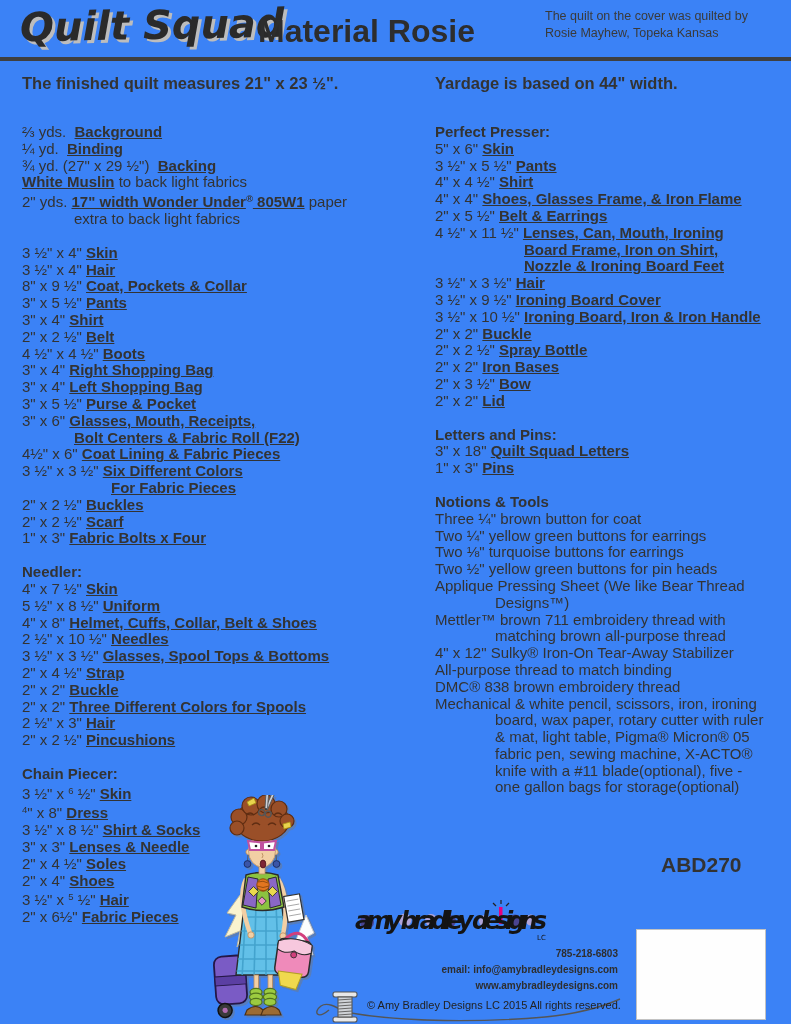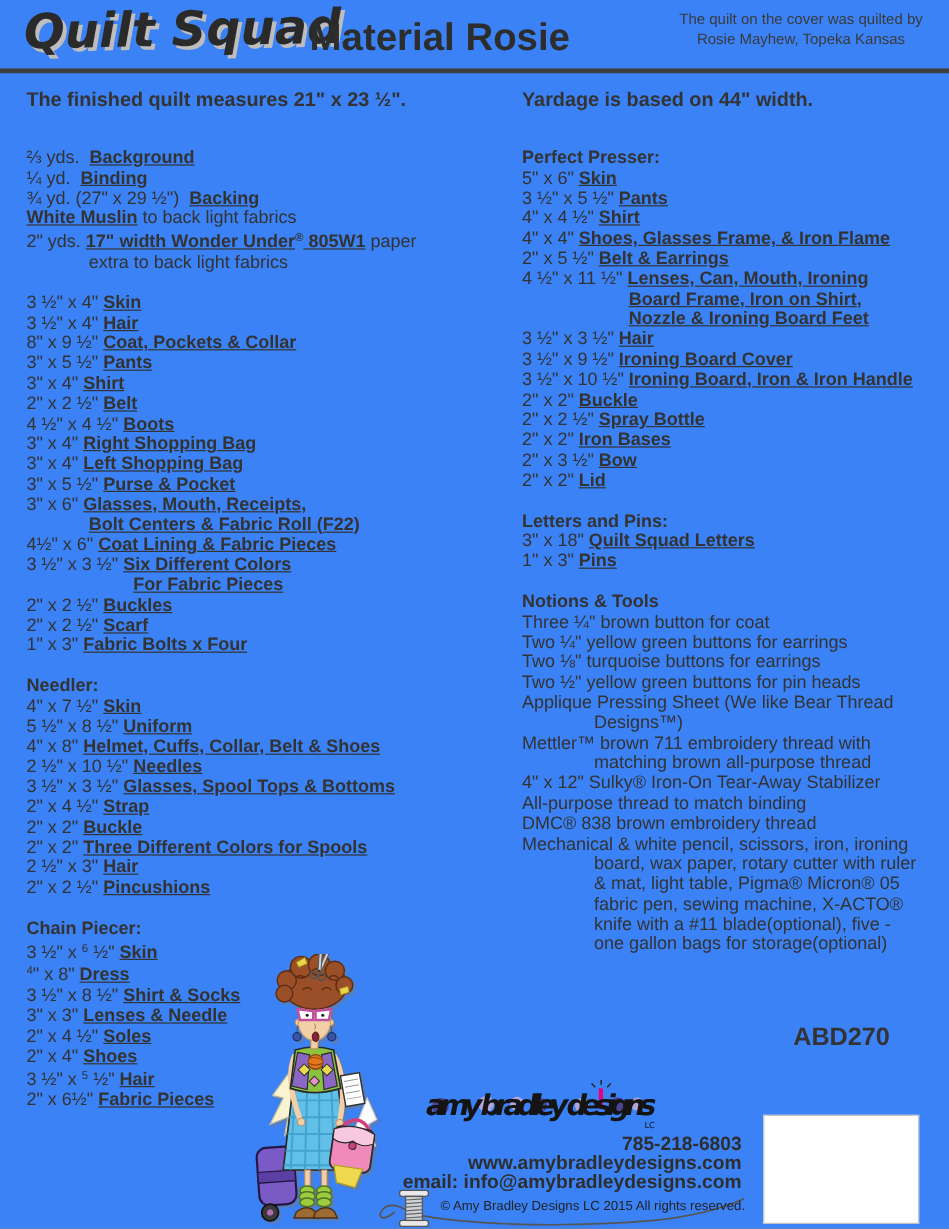--- a/index.html
+++ b/index.html
@@ -4,42 +4,42 @@
 <style>
   html,body{margin:0;padding:0;background:#888;}
   .page{position:relative;width:791px;height:1024px;background:#3b82f6;margin:0 auto;
         font-family:"Liberation Sans",sans-serif;color:#333;overflow:hidden;}
 
   
   .qs-logo{position:absolute;left:20px;top:2px;font-family:"DejaVu Sans",sans-serif;
            font-weight:bold;font-style:italic;font-size:40px;color:#2a2a2a;
            text-shadow:3px 3px 0 #bdbdbd;letter-spacing:0;transform:rotate(-1deg);white-space:pre;}
   .mat-title{position:absolute;left:258px;top:13px;font-size:32px;font-weight:bold;color:#2d2d2d;white-space:pre;}
-  .credit{position:absolute;left:545px;top:8px;width:245px;text-align:center;
+  .credit{position:absolute;left:545px;top:8px;width:245px;
           font-size:12.5px;line-height:17px;color:#3a3a3a;}
   .rule{position:absolute;left:0;top:57px;width:791px;height:4px;background:#3f3f3f;}
   .intro{position:absolute;top:74px;font-size:16.5px;font-weight:bold;white-space:pre;}
   .intro-left{left:22px;} .intro-right{left:435px;}
 
   
   .col{position:absolute;top:124px;font-size:15px;line-height:16.8px;}
   .col-left{left:22px;width:408px;}
   .col-right{left:435px;width:360px;}
   .section{margin-bottom:17px;}
   .sec-title{font-weight:bold;white-space:pre;}
   .line{white-space:pre;}
   .b{font-weight:bold;text-decoration:underline;}
   .rs,.bs{font-size:9.5px;vertical-align:5px;}
   .bs{font-weight:bold;}
   .i1{padding-left:52px;} .i2{padding-left:60px;} .i3{padding-left:89px;}
 
   
   .footer{position:absolute;left:288px;top:899px;width:330px;text-align:right;}
   .ab-logo{display:block;margin:0 auto;}
-  .contact{font-size:16px;font-weight:bold;line-height:16px;color:#2e2e2e;white-space:pre;}
+  .contact{font-size:10px;font-weight:bold;line-height:16px;color:#2e2e2e;white-space:pre;}
   .phone{margin-top:3px;}
   .copyright-row{position:absolute;left:315px;top:990px;width:310px;height:34px;}
   .thread-wave{position:absolute;left:0;top:0;}
   .copy-text{position:absolute;left:52px;top:9px;font-size:11px;color:#222;white-space:pre;text-align:center;}
 
   .abd-code{position:absolute;left:661px;top:853px;font-size:21px;font-weight:bold;color:#333;white-space:pre;}
   .abd-box{position:absolute;left:636px;top:929px;width:128px;height:89px;
            border:1px solid #c2c2c2;background:#fefefe;}
 
   .character{position:absolute;left:210px;top:795px;width:105px;height:225px;
@@ -304,22 +304,22 @@
       <rect x="146" y="8" width="3.5" height="17" fill="#e6007e"></rect>
       <g stroke="#222" stroke-width="1.2">
         <line x1="148" y1="5" x2="148" y2="1"></line>
           <line x1="143" y1="7" x2="140" y2="4"></line>
           <line x1="153" y1="7" x2="156" y2="4"></line>
       </g>
       <text x="2" y="30" font-family="DejaVu Sans, sans-serif" font-style="italic" font-weight="bold" font-size="24" fill="#141414" textLength="192">amy bradley designs</text>
       <text x="184" y="41" font-family="DejaVu Sans, sans-serif" font-size="7" fill="#141414">LC</text>
     </svg>
     <div class="contact phone">785-218-6803</div>
+    <div class="contact">email: info@amybradleydesigns.com</div>
     <div class="contact">www.amybradleydesigns.com</div>
-    <div class="contact">email: info@amybradleydesigns.com</div>
   </div>
 
   <div class="copyright-row">
     <svg class="thread-wave" width="310" height="34" viewBox="0 0 310 34" xmlns="http://www.w3.org/2000/svg">
       <path d="M14 20 C 2 30 -2 22 6 16 C 12 12 20 16 30 22 C 90 33 170 32 230 27 C 260 24 285 18 305 9" stroke="#555" stroke-width="1.4" fill="none"></path>
       <g transform="translate(16 0)">
         <rect x="2" y="2" width="24" height="5" rx="2" fill="#e8e8e8" stroke="#555" stroke-width="1.1"></rect>
         <rect x="2" y="27" width="24" height="5" rx="2" fill="#e8e8e8" stroke="#555" stroke-width="1.1"></rect>
         <rect x="7" y="7" width="14" height="20" fill="#cfd2d6" stroke="#555" stroke-width="1.1"></rect>
         <g stroke="#666" stroke-width="1">

